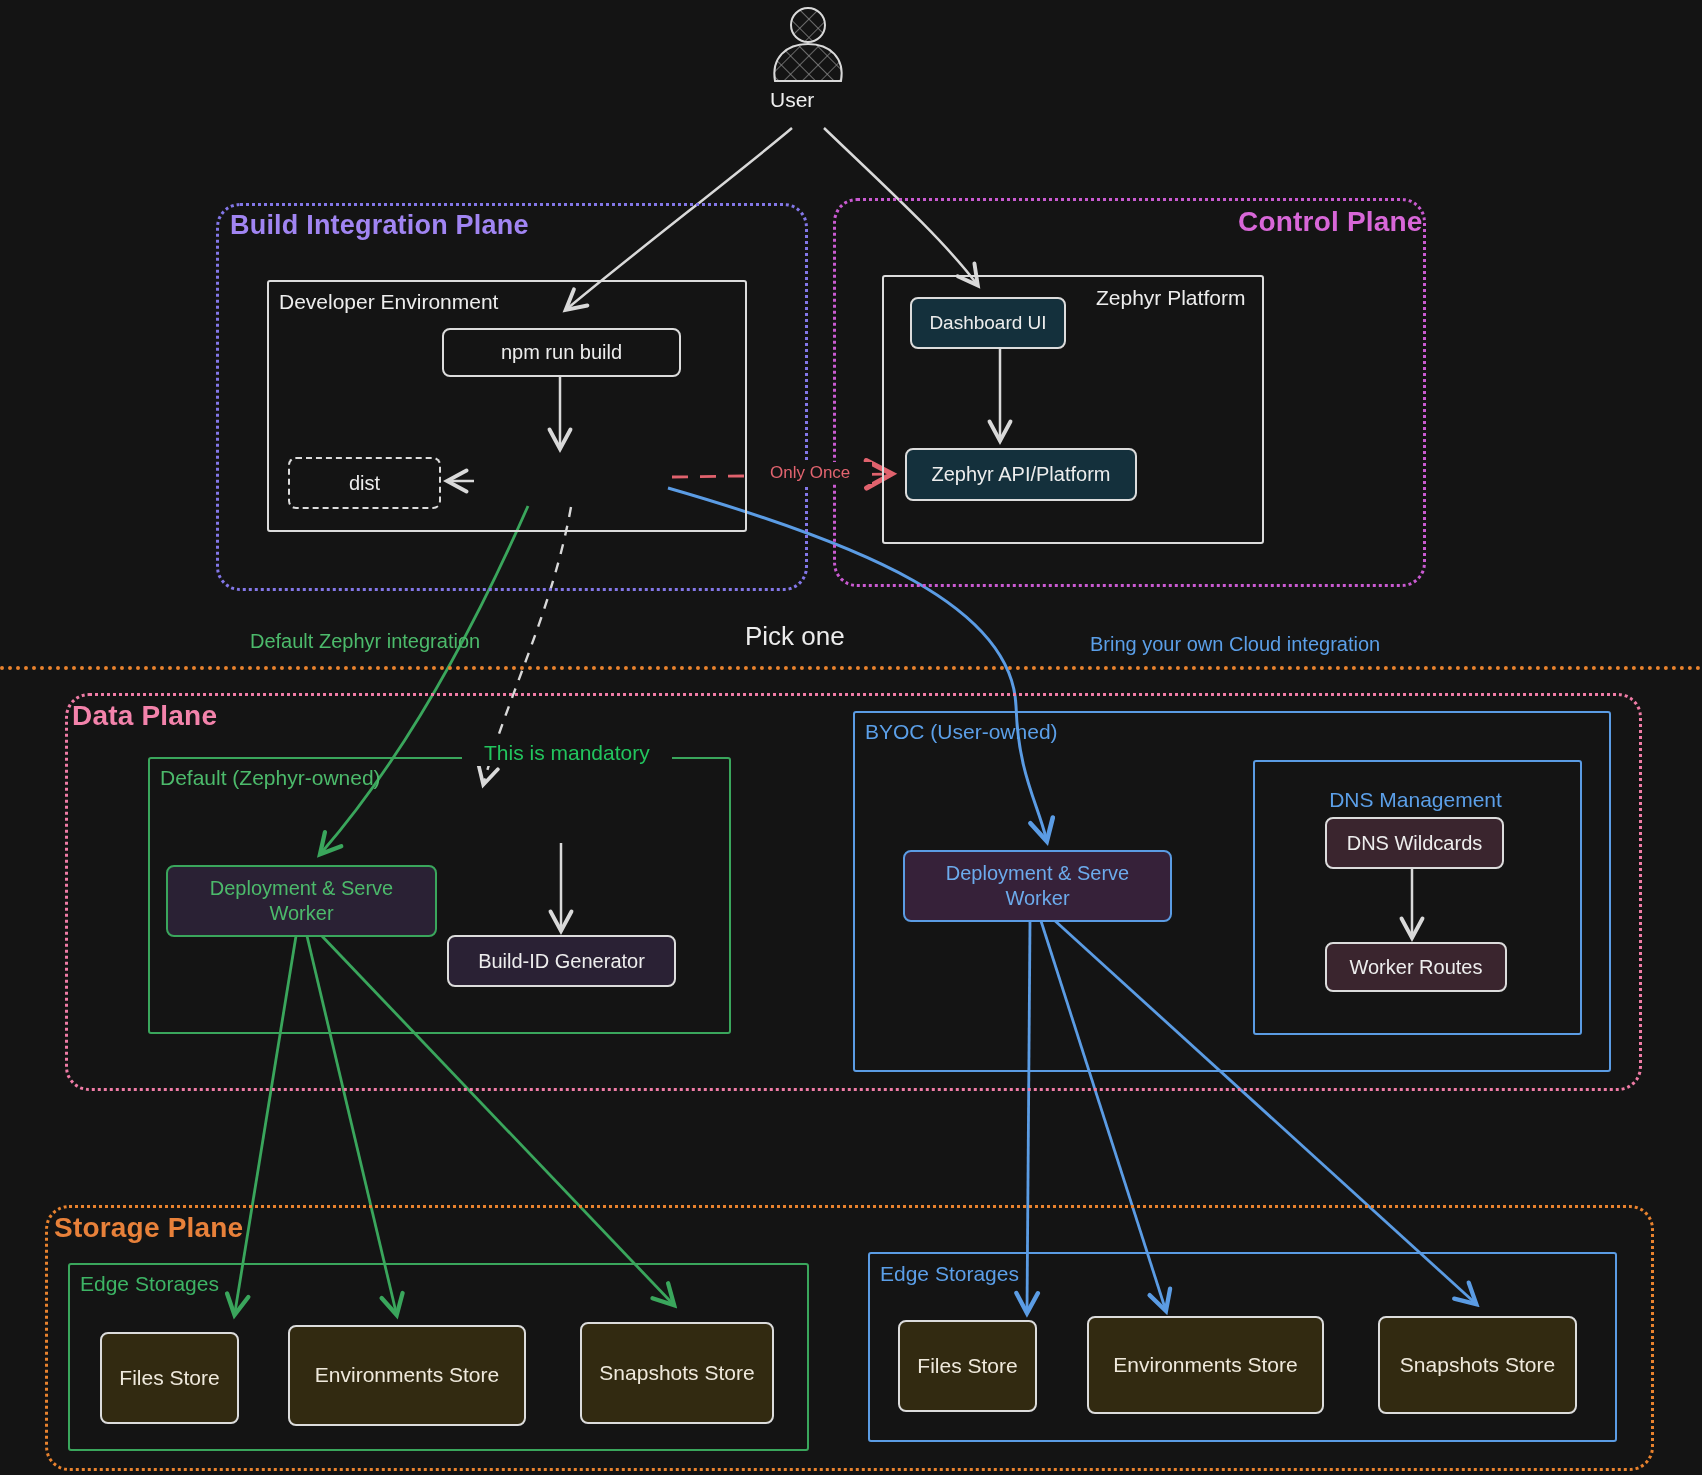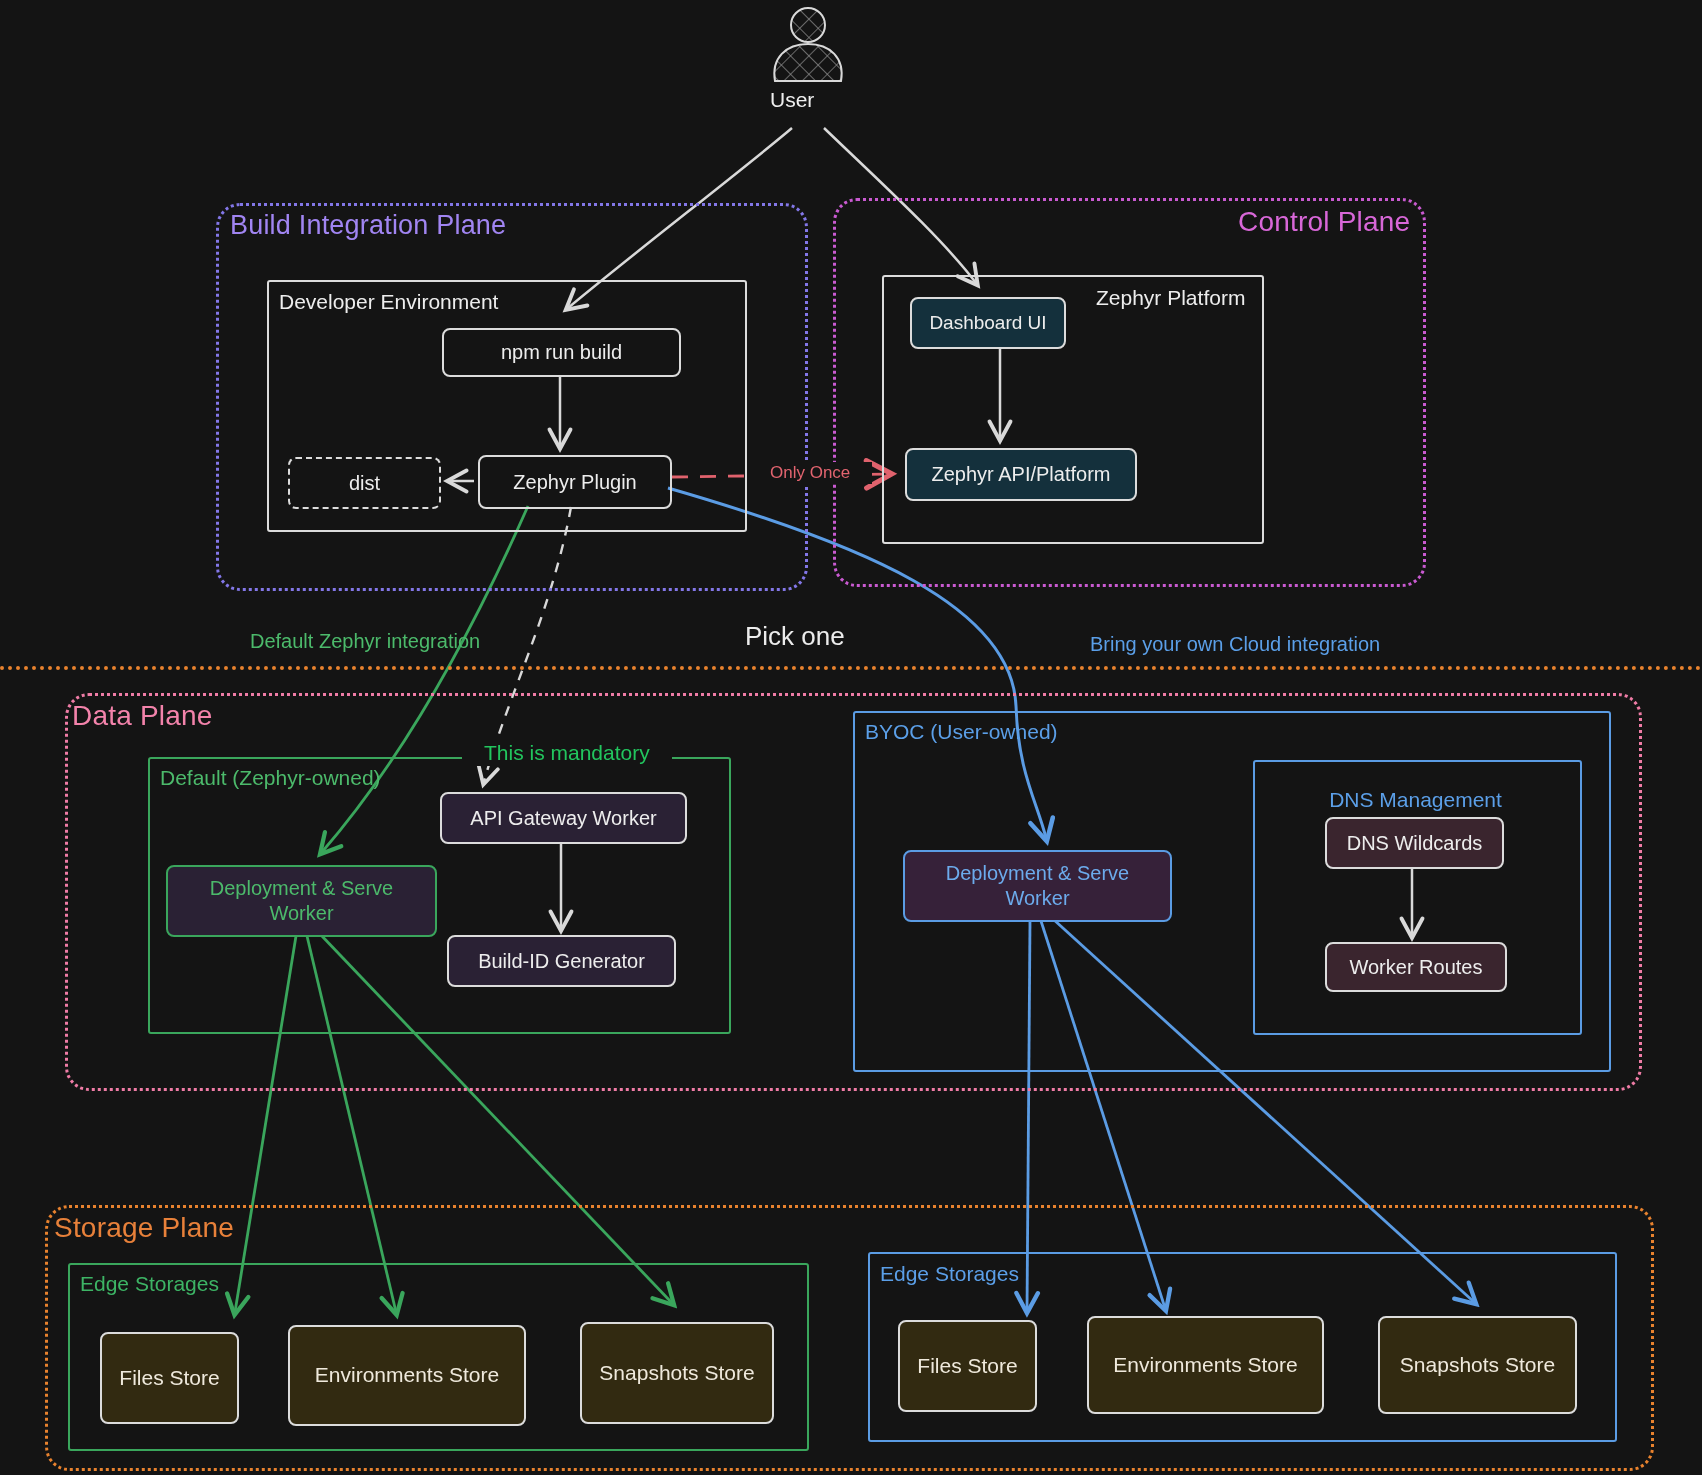--- a/index.html
+++ b/index.html
@@ -1,20 +1,20 @@
 <!DOCTYPE html>
 <html><head>
 <meta charset="utf-8">
 <style>
   html,body{margin:0;padding:0;background:#0d0d0d;}
   .stage{position:relative;width:1702px;height:1475px;background:#141414;overflow:hidden;
          font-family:"Liberation Sans", sans-serif;color:#ececec;}
   .abs{position:absolute;}
   .plane{position:absolute;border-radius:24px;}
-  .plane-title{position:absolute;font-weight:400;letter-spacing:.2px;}
+  .plane-title{position:absolute;font-weight:700;letter-spacing:.2px;}
   .groupbox{position:absolute;border-radius:3px;}
   .grouplabel{position:absolute;font-size:21px;}
   .node{position:absolute;display:flex;align-items:center;justify-content:center;text-align:center;
         border:2px solid #dcdcdc;border-radius:8px;font-size:20px;color:#ededed;line-height:1.25;}
   .bg-teal{background:#14303c;}
   .bg-plum{background:#2a2134;}
   .bg-maroon{background:#3a252e;}
   .bg-brown{background:#322a11;color:#efe9dc;font-size:21px;}
   .b-green{border-color:#3aa65c;}
   .b-blue{border-color:#5b9ce4;}
@@ -88,21 +88,20 @@
   <div class="plane" style="left:216px;top:203px;width:586px;height:382px;border:3px dotted #8377e8;"></div>
   <div class="plane-title" style="left:230px;top:210px;font-size:27px;color:#a185f2;">Build Integration Plane</div>
 
   <div class="groupbox" style="left:267px;top:280px;width:476px;height:248px;border:2px solid #dcdcdc;"></div>
   <div class="grouplabel" style="left:279px;top:290px;color:#ededed;">Developer Environment</div>
 
   <div class="node" style="left:442px;top:328px;width:235px;height:45px;">npm run build</div>
 
   <div class="node" style="left:288px;top:457px;width:149px;height:48px;border:2px dashed #dcdcdc;">dist</div>
 
-  <div class="node" style="left:478px;top:455px;width:190px;height:50px;">Zephyr Plugin</div>
 
   <div class="plane" style="left:833px;top:198px;width:587px;height:383px;border:3px dotted #c95ad1;"></div>
   <div class="plane-title" style="left:1238px;top:206px;font-size:28px;color:#d867d8;">Control Plane</div>
 
   <div class="groupbox" style="left:882px;top:275px;width:378px;height:265px;border:2px solid #dcdcdc;"></div>
   <div class="grouplabel" style="left:1096px;top:286px;color:#ededed;">Zephyr Platform</div>
 
   <div class="node bg-teal" style="left:910px;top:297px;width:152px;height:48px;font-size:19px;">Dashboard UI</div>
 
   <div class="node bg-teal" style="left:905px;top:448px;width:228px;height:49px;">Zephyr API/Platform</div>
@@ -116,21 +115,20 @@
   <div class="abs" style="left:0;top:666px;width:1702px;height:0;border-top:4px dotted #e8822e;"></div>
 
   <div class="plane" style="left:65px;top:693px;width:1571px;height:392px;border:3px dotted #ef7ca6;"></div>
   <div class="plane-title" style="left:72px;top:700px;font-size:28px;color:#f383ab;">Data Plane</div>
 
   <div class="groupbox" style="left:148px;top:757px;width:579px;height:273px;border:2px solid #3aa65c;"></div>
   <div class="grouplabel t-green" style="left:160px;top:766px;">Default (Zephyr-owned)</div>
 
   <div class="edge-label" style="left:462px;top:740px;font-size:21px;color:#22c55e;">This is mandatory</div>
 
-  <div class="node bg-plum" style="left:440px;top:792px;width:243px;height:48px;">API Gateway Worker</div>
 
   <div class="node bg-plum b-green t-green" style="left:166px;top:865px;width:267px;height:68px;padding:0;">
       <span style="display:inline-block;width:210px;">Deployment &amp; Serve Worker</span>
     </div>
 
   <div class="node bg-plum" style="left:447px;top:935px;width:225px;height:48px;">Build-ID Generator</div>
 
   <div class="groupbox" style="left:853px;top:711px;width:754px;height:357px;border:2px solid #5b9ce4;"></div>
   <div class="grouplabel t-blue" style="left:865px;top:720px;color:#5b9fe8;">BYOC (User-owned)</div>
 

